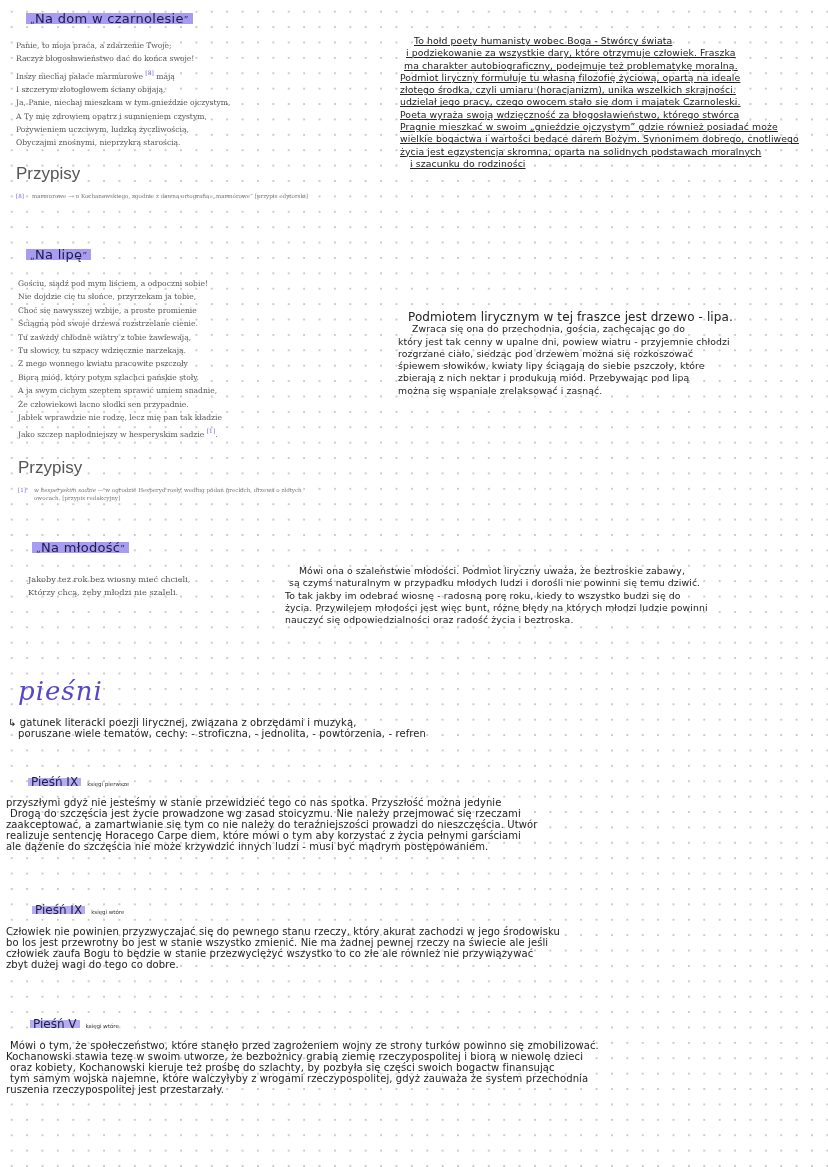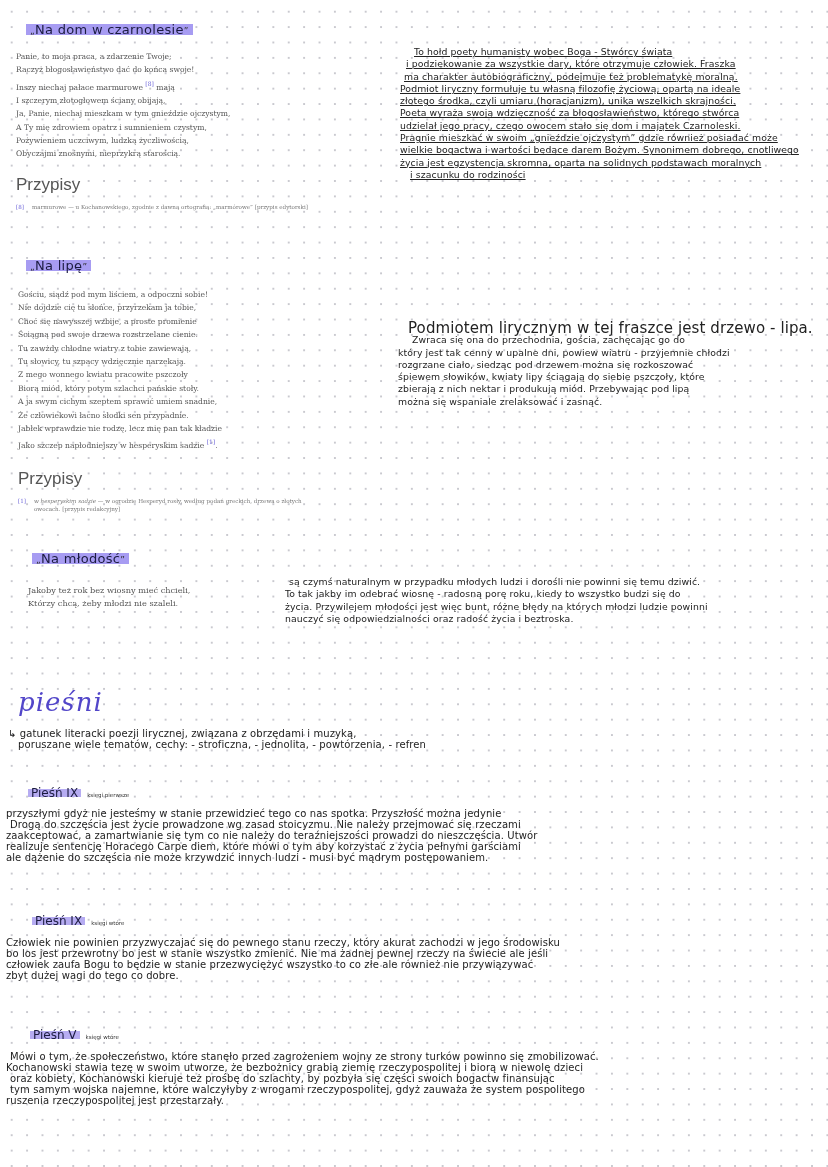--- a/index.html
+++ b/index.html
@@ -5,21 +5,21 @@
   html, body { margin: 0; padding: 0; }
   body {
     width: 828px; height: 1167px; position: relative; overflow: hidden;
     background-color: #ffffff;
     background-image: radial-gradient(circle, #c9c9cf 0.9px, transparent 1.3px);
     background-size: 15.4px 15.4px;
     background-position: 4px 4px;
     font-family: "DejaVu Sans", sans-serif;
     color: #222;
   }
-  .abs { position: absolute; margin-top: 11px; }
+  .abs { position: absolute; }
   .hl-title {
     font-family: "DejaVu Sans", sans-serif;
     font-size: 13px; color: #1b1b40; letter-spacing: 0.3px;
     padding: 0 4px 0 4px; line-height: 14px;
     background: linear-gradient(to bottom, transparent 15%, #a79cf2 15%, #a79cf2 85%, transparent 85%);
   }
   .hl-title .q { font-size: 9px; color: #333; }
   .poem {
     font-family: "DejaVu Serif", serif; font-size: 7.6px; color: #555;
     line-height: 13.4px; white-space: nowrap;
@@ -67,22 +67,22 @@
 <div class="abs fn-row" style="left:16px; top:192px;">
   <span class="fnnum">[8]</span><span>marmurowe — u Kochanowskiego, zgodnie z dawną ortografią: „marmórowe” [przypis edytorski]</span>
 </div>
 
 <div class="abs hand big" style="left:400px; top:35px;text-decoration:underline;">
   <div style="padding-left:14px">To hołd poety humanisty wobec Boga - Stwórcy świata</div>
   <div style="padding-left:6px">i podziękowanie za wszystkie dary, które otrzymuje człowiek. Fraszka</div>
   <div style="padding-left:4px">ma charakter autobiograficzny, podejmuje też problematykę moralną.</div>
   <div>Podmiot liryczny formułuje tu własną filozofię życiową, opartą na ideale</div>
   <div>złotego środka, czyli umiaru (horacjanizm), unika wszelkich skrajności.</div>
+  <div>udzielał jego pracy, czego owocem stało się dom i majątek Czarnoleski.</div>
   <div>Poeta wyraża swoją wdzięczność za błogosławieństwo, którego stwórca</div>
-  <div>udzielał jego pracy, czego owocem stało się dom i majątek Czarnoleski.</div>
   <div>Pragnie mieszkać w swoim „gnieździe ojczystym” gdzie również posiadać może</div>
   <div>wielkie bogactwa i wartości będące darem Bożym. Synonimem dobrego, cnotliwego</div>
   <div>życia jest egzystencja skromna, oparta na solidnych podstawach moralnych</div>
   <div style="padding-left:10px">i szacunku do rodziności</div>
 </div>
 
 <div class="abs" style="left:26px; top:244px;">
   <span class="hl-title"><span class="q">„</span><span>Na lipę</span><span class="q">”</span></span>
 </div>
 
@@ -101,39 +101,40 @@
   <div><span>Jako szczep napłodniejszy w hesperyskim sadzie</span> <span class="fn">[1]</span><span>.</span></div>
 </div>
 
 <div class="abs przypisy-h" style="left:18px; top:458px;">Przypisy</div>
 <div class="abs fn-row" style="left:18px; top:486px;">
   <span class="fnnum">[1]</span><em>w hesperyskim sadzie</em><span> — w ogrodzie Hesperyd rosły, według podań greckich, drzewa o złotych</span><br>
   <span style="display:inline-block;width:16px"></span><span>owocach. [przypis redakcyjny]</span>
 </div>
 
 <div class="abs hand big" style="left:398px; top:311px;">
-  <div style="padding-left:10px; font-size:15px">Podmiotem lirycznym w tej fraszce jest drzewo - lipa.</div>
+  <div style="padding-left:10px; font-size:12px">Podmiotem lirycznym w tej fraszce jest drzewo - lipa.</div>
   <div style="padding-left:14px">Zwraca się ona do przechodnia, gościa, zachęcając go do</div>
   <div>który jest tak cenny w upalne dni, powiew wiatru - przyjemnie chłodzi</div>
   <div>rozgrzane ciało, siedząc pod drzewem można się rozkoszować</div>
   <div>śpiewem słowików, kwiaty lipy ściągają do siebie pszczoły, które</div>
   <div>zbierają z nich nektar i produkują miód. Przebywając pod lipą</div>
   <div>można się wspaniale zrelaksować i zasnąć.</div>
 </div>
 
 <div class="abs" style="left:32px; top:537px;">
   <span class="hl-title"><span class="q">„</span><span>Na młodość</span><span class="q">”</span></span>
 </div>
 
 <div class="abs poem" style="left:28px; top:573px; font-size:8.2px; line-height:13px;">
   <div>Jakoby też rok bez wiosny mieć chcieli,</div>
   <div>Którzy chcą, żeby młodzi nie szaleli.</div>
 </div>
 
 <div class="abs hand big" style="left:285px; top:565px;">
+  <div style="padding-left:14px">Mówi ona o szaleństwie młodości. Podmiot liryczny uważa, że beztroskie zabawy,</div>
   <div style="padding-left:4px">są czymś naturalnym w przypadku młodych ludzi i dorośli nie powinni się temu dziwić.</div>
   <div>To tak jakby im odebrać wiosnę - radosną porę roku, kiedy to wszystko budzi się do</div>
   <div>życia. Przywilejem młodości jest więc bunt, różne błędy na których młodzi ludzie powinni</div>
   <div>nauczyć się odpowiedzialności oraz radość życia i beztroska.</div>
 </div>
 
 <div class="abs piesni" style="left:18px; top:676px;">pieśni</div>
 
 <div class="abs hand" style="left:8px; top:717px;">
   <div>↳ gatunek literacki poezji lirycznej, związana z obrzędami i muzyką,</div>
@@ -161,15 +162,15 @@
   <div>zbyt dużej wagi do tego co dobre.</div>
 </div>
 
 <div class="abs" style="left:30px; top:1013px;">
   <span class="sub-h">Pieśń V</span><span class="sub-h-note">księgi wtóre</span>
 </div>
 <div class="abs hand" style="left:6px; top:1040px;">
   <div style="padding-left:4px">Mówi o tym, że społeczeństwo, które stanęło przed zagrożeniem wojny ze strony turków powinno się zmobilizować.</div>
   <div>Kochanowski stawia tezę w swoim utworze, że bezbożnicy grabią ziemię rzeczypospolitej i biorą w niewolę dzieci</div>
   <div style="padding-left:4px">oraz kobiety, Kochanowski kieruje też prośbę do szlachty, by pozbyła się części swoich bogactw finansując</div>
-  <div style="padding-left:4px">tym samym wojska najemne, które walczyłyby z wrogami rzeczypospolitej, gdyż zauważa że system pospolitego</div>
+  <div style="padding-left:4px">tym samym wojska najemne, które walczyłyby z wrogami rzeczypospolitej, gdyż zauważa że system przechodnia</div>
   <div>ruszenia rzeczypospolitej jest przestarzały.</div>
 </div>
 
 </body></html>

